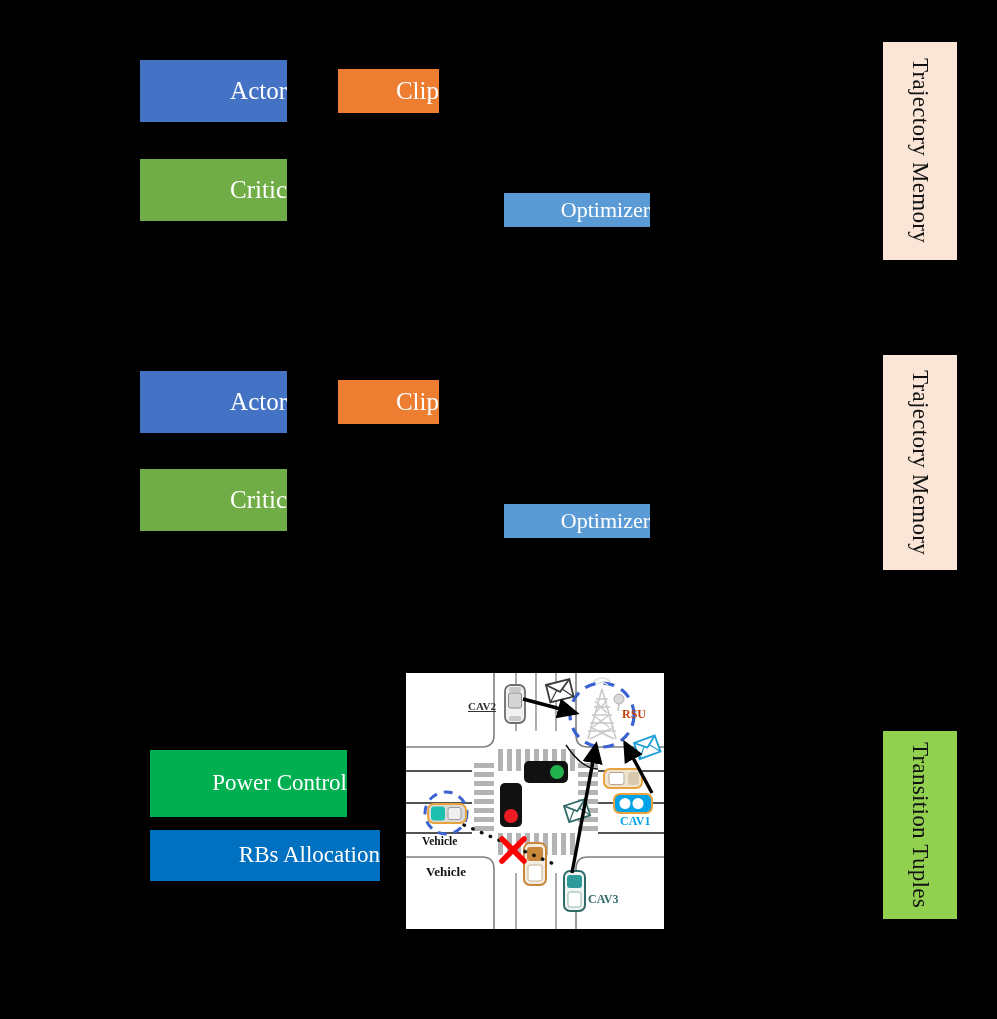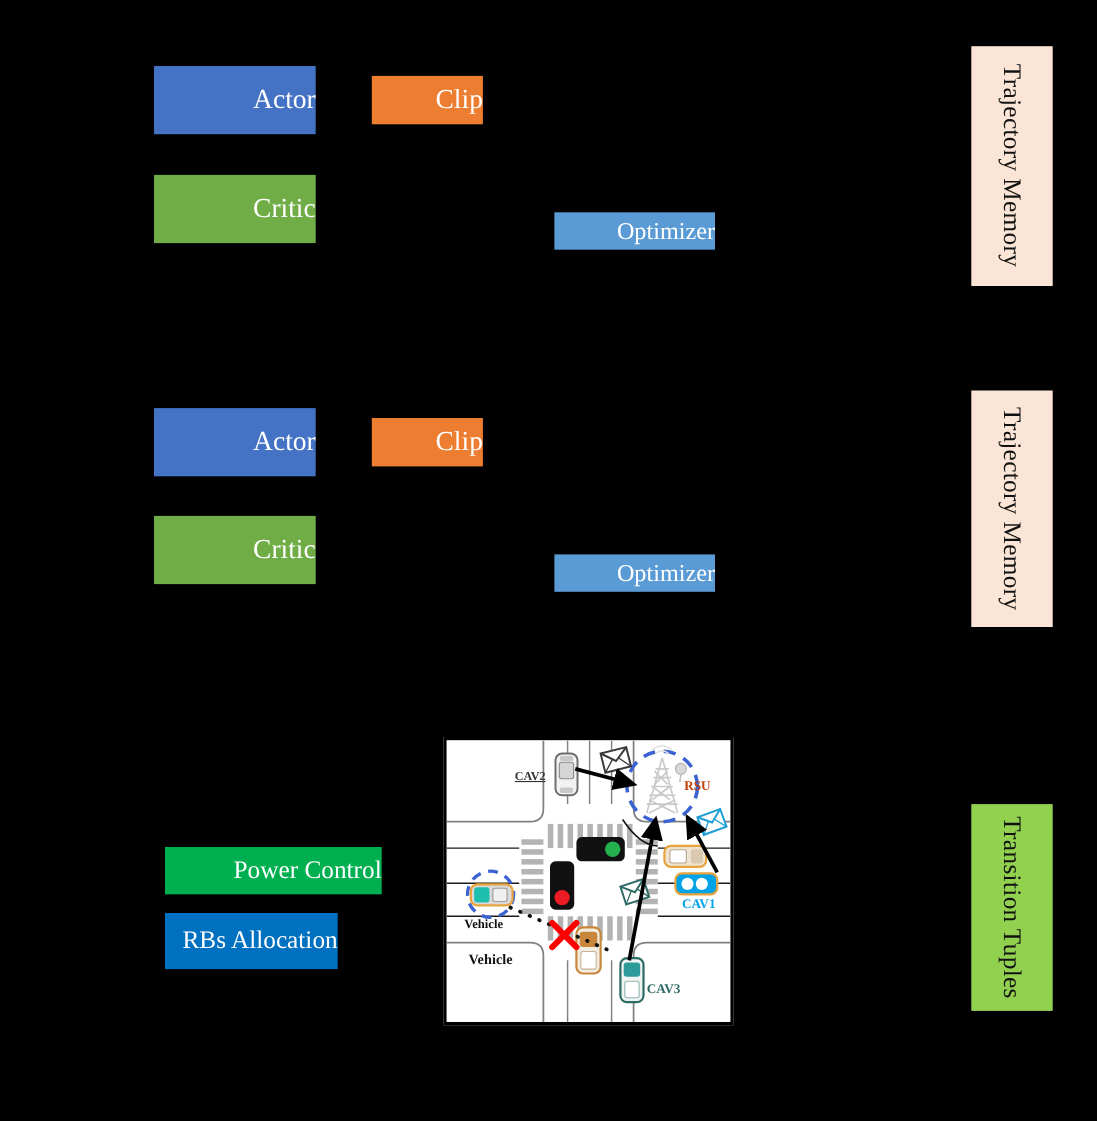--- a/index.html
+++ b/index.html
@@ -69,25 +69,25 @@
     <div class="box" style="left:504px;top:504px;width:146px;height:34px;background:#5B9BD5;font-size:22px;">
       <span class="lbl">Optimizer</span>
     </div>
 
     <div class="vbox" style="left:883px;top:355px;width:74px;height:215px;background:#FBE5D6;">
       <span class="vtxt" style="font-size:23px;">Trajectory Memory</span>
     </div>
 
   </div>
 
-  <div class="box" style="left:150px;top:750px;width:197px;height:43px;background:#00B050;font-size:23px;margin-top:20px;">
+  <div class="box" style="left:150px;top:750px;width:197px;height:67px;background:#00B050;font-size:23px;">
     <span class="lbl">Power Control</span>
   </div>
 
-  <div class="box" style="left:150px;top:830px;width:157px;height:51px;background:#0070C0;font-size:23px;">
+  <div class="box" style="left:150px;top:830px;width:230px;height:51px;background:#0070C0;font-size:23px;">
     <span class="lbl">RBs Allocation</span>
   </div>
 
   <div class="vbox" style="left:883px;top:731px;width:74px;height:188px;background:#92D050;">
     <span class="vtxt" style="font-size:23px;">Transition Tuples</span>
   </div>
 
   <div class="scene">
     <svg width="258" height="256" viewBox="0 0 258 256">
 

